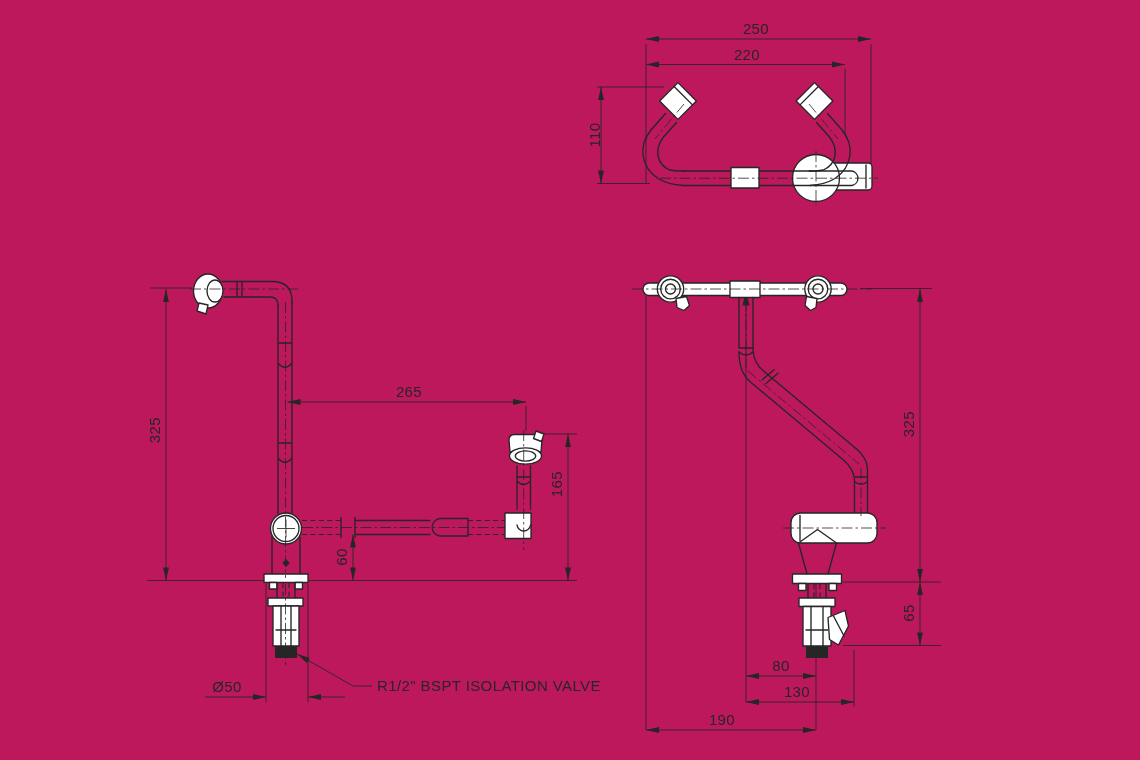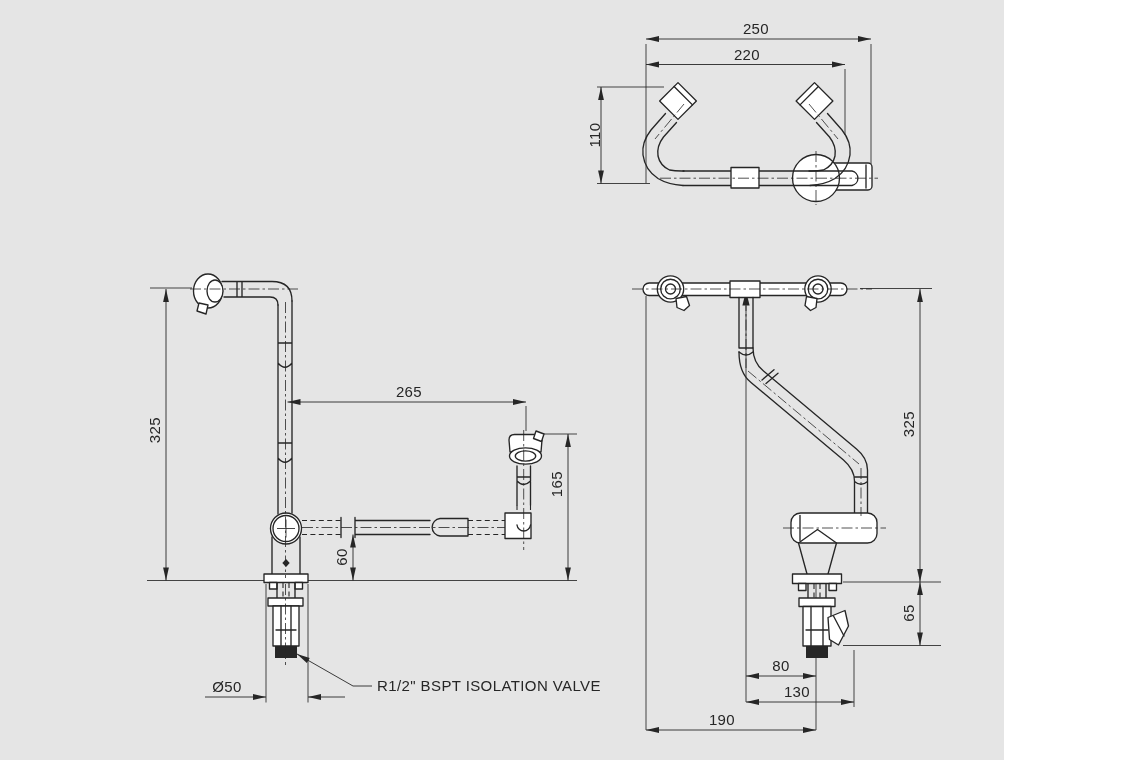--- a/index.html
+++ b/index.html
@@ -1,16 +1,16 @@
 <!DOCTYPE html>
 <html><head>
 <meta charset="utf-8">
 <style>
   html,body{margin:0;padding:0;background:#ffffff;}
-  .canvas{position:relative;width:1004px;height:760px;background:#e5e5e5;overflow:hidden;
+  .canvas{position:relative;width:1140px;height:760px;background:#be185d;overflow:hidden;
           font-family:"Liberation Sans", sans-serif;}
   svg{display:block;}
   svg text{font-family:"Liberation Sans", sans-serif;font-size:15px;fill:#262626;letter-spacing:.4px;}
   .obj{stroke:#262626;stroke-width:1.35;fill:none;stroke-linecap:round;stroke-linejoin:round;}
   .objf{stroke:#262626;stroke-width:1.35;fill:#ffffff;stroke-linejoin:round;}
   .thin{stroke:#262626;stroke-width:.85;fill:none;}
   .dim{stroke:#262626;stroke-width:.9;fill:none;}
   .cl{stroke:#262626;stroke-width:.8;fill:none;stroke-dasharray:11 3 2.5 3;}
   .hid{stroke:#262626;stroke-width:1.1;fill:none;stroke-dasharray:5 3.4;}
   .ink{fill:#262626;stroke:none;}

